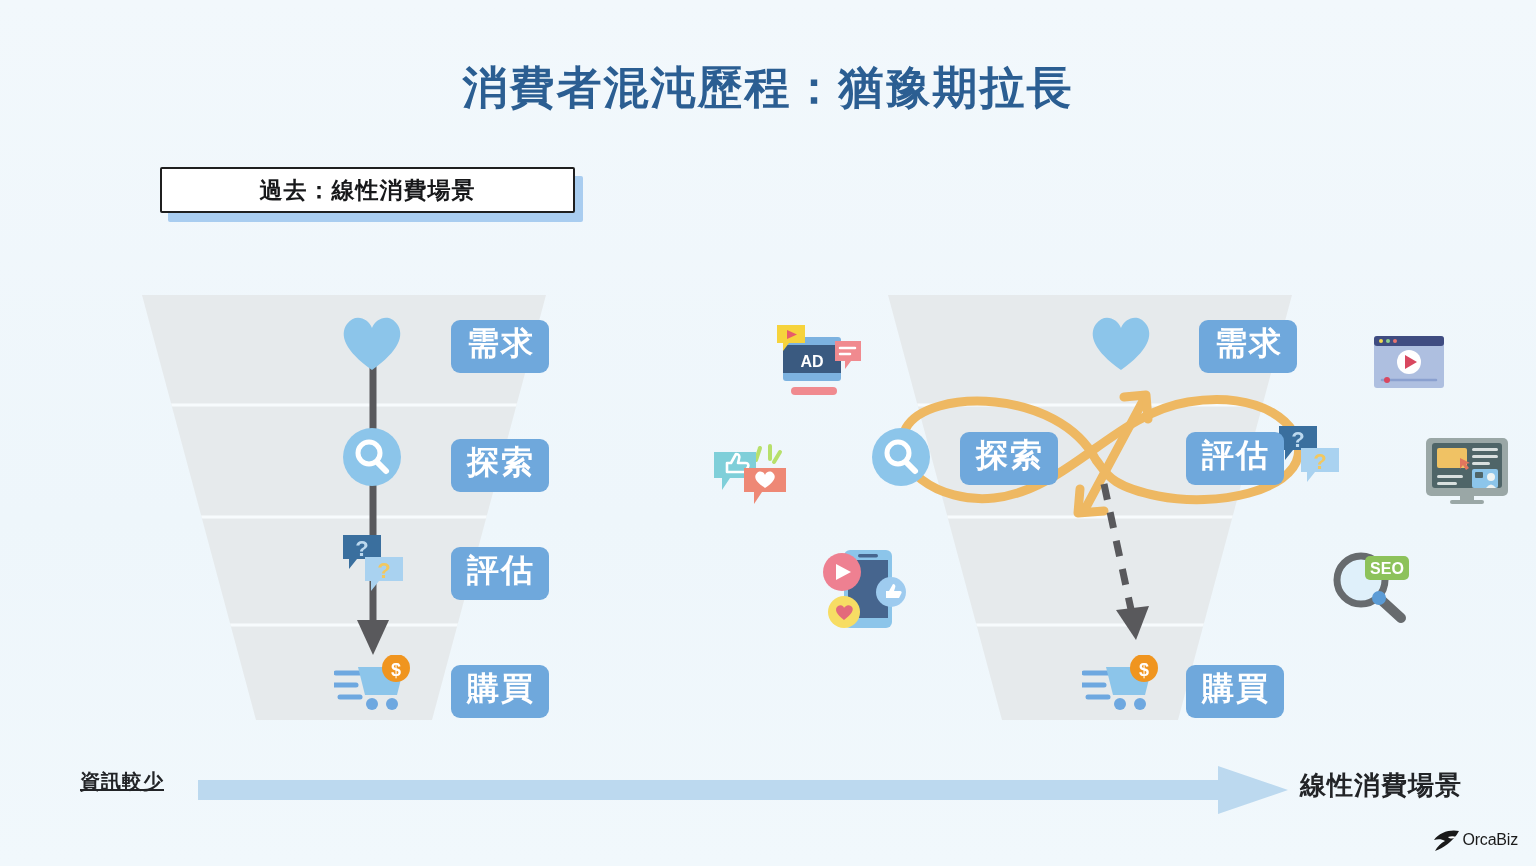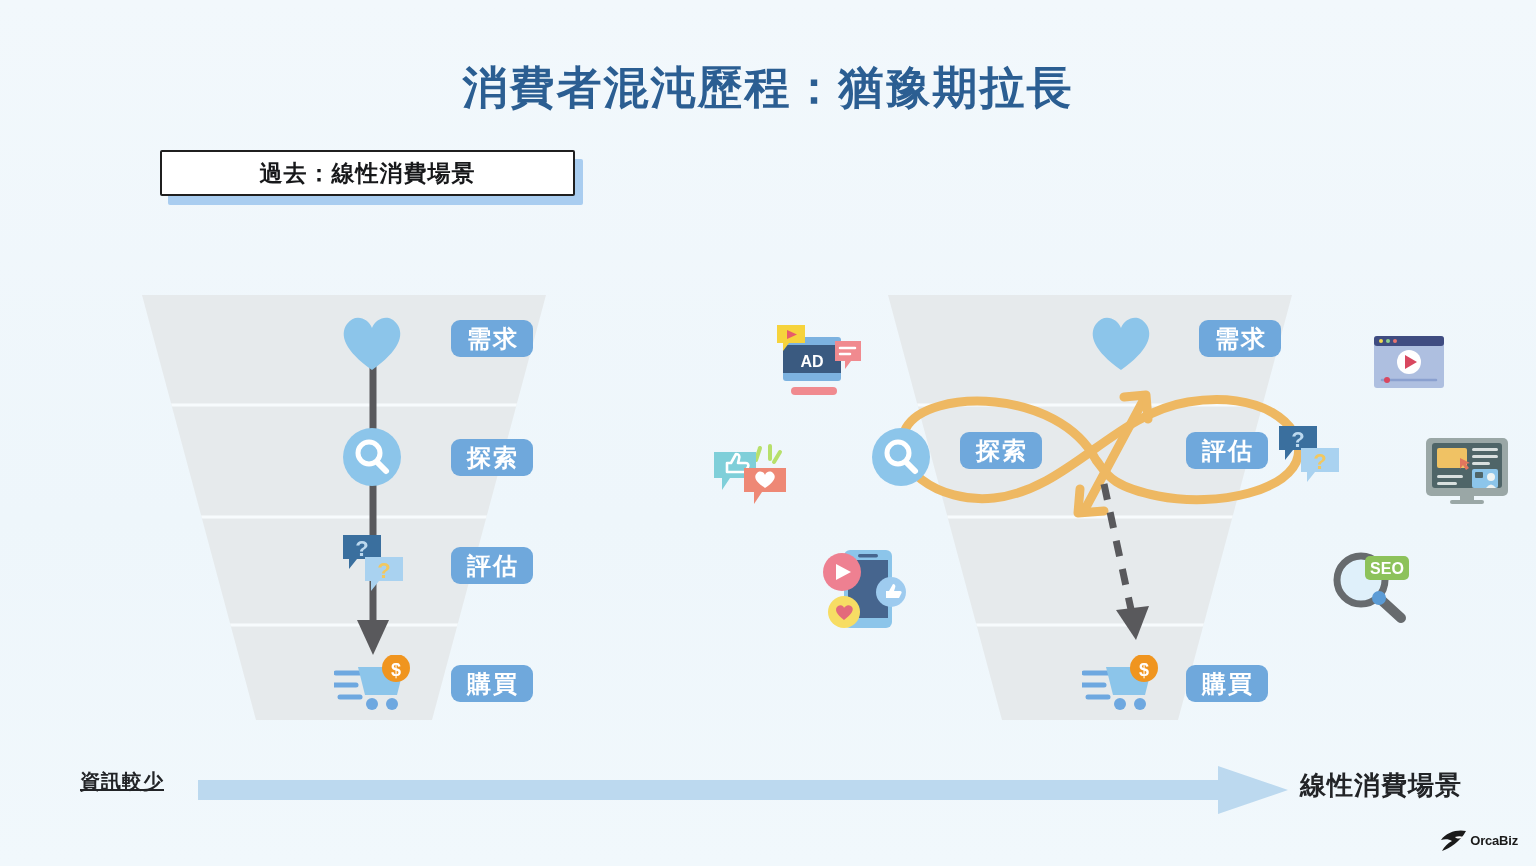--- a/index.html
+++ b/index.html
@@ -58,43 +58,43 @@
     border-radius: 2px;
     display: flex;
     align-items: center;
     justify-content: center;
     font-size: 23px;
     font-weight: bold;
     color: #17181a;
     letter-spacing: 1px;
     white-space: nowrap;
   }
-  #head-past { left: 160px; top: 150px; width: 415px; }
+  #head-past { left: 160px; top: 167px; width: 415px; }
   #head-now  { left: 905px; top: 167px; width: 415px; }
 
   
   .funnel {
     position: absolute;
     top: 295px;
     width: 404px;
     height: 425px;
   }
   #funnel-left  { left: 142px; }
   #funnel-right { left: 888px; }
 
   
   .pill {
     position: absolute;
     background: #6fa8dc;
     color: #ffffff;
-    font-size: 24px;
+    font-size: 32px;
     font-weight: bold;
     letter-spacing: 2px;
     border-radius: 9px;
-    padding: 6px 14px 5px 16px;
+    padding: 6px 14px 12px 16px;
     white-space: nowrap;
     line-height: 1.1;
   }
 
   
   #pill-l-0 { left: 451px; top: 320px; }
   #pill-l-1 { left: 451px; top: 439px; }
   #pill-l-2 { left: 451px; top: 547px; }
   #pill-l-3 { left: 451px; top: 665px; }
   
@@ -139,22 +139,22 @@
   
   #logo {
     position: absolute;
     right: 18px;
     bottom: 14px;
     display: flex;
     align-items: center;
     gap: 2px;
   }
   #logo-text {
-    font-size: 13px;
-    font-weight: bold;
+    font-size: 16px;
+    font-weight: normal;
     color: #1a1a1a;
     letter-spacing: -0.2px;
   }
 </style>
 </head>
 <body>
 
 <div id="slide">
 
   <div id="title">消費者混沌歷程：猶豫期拉長</div>

